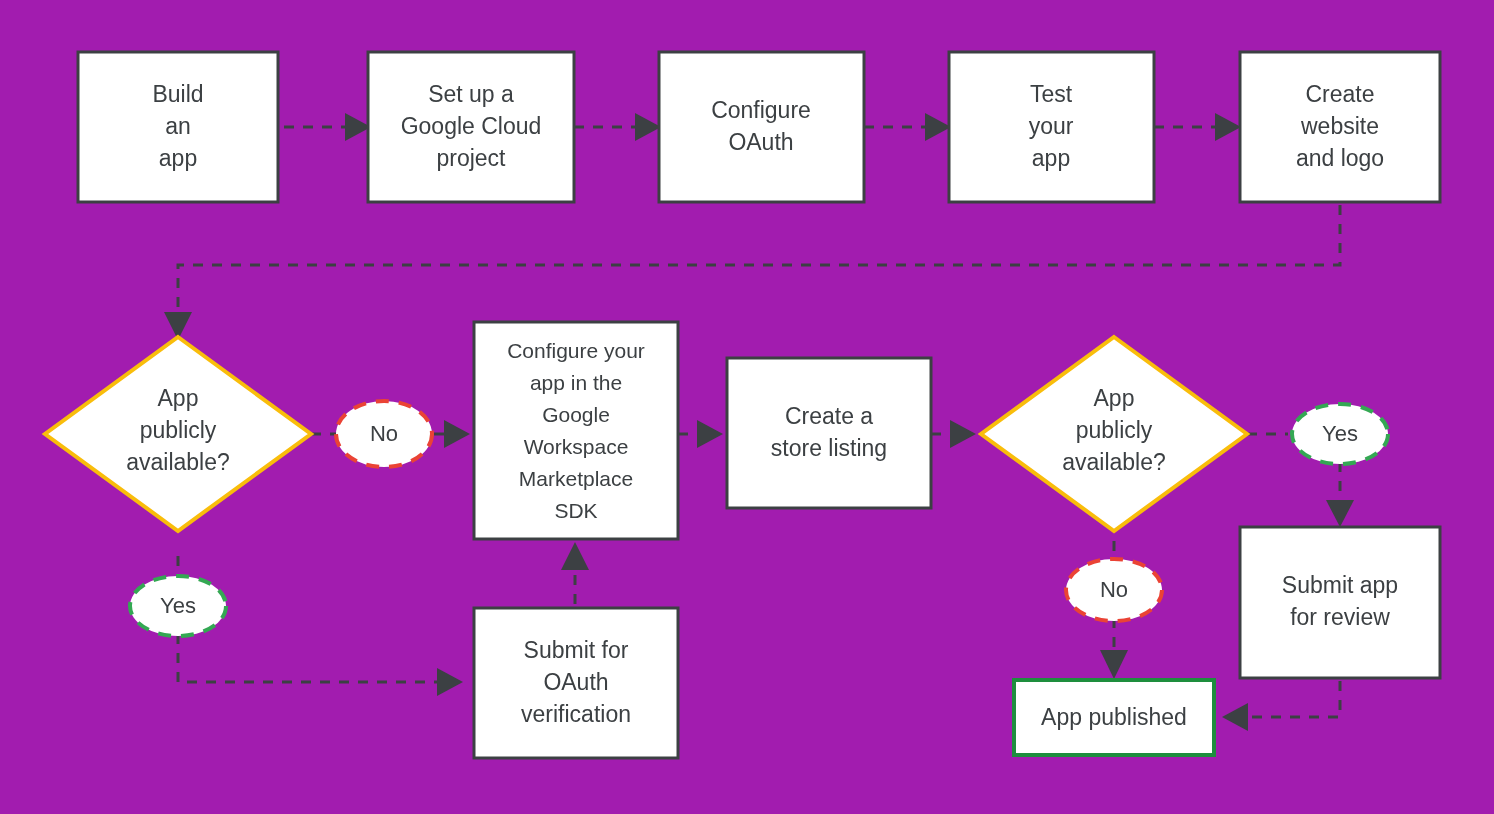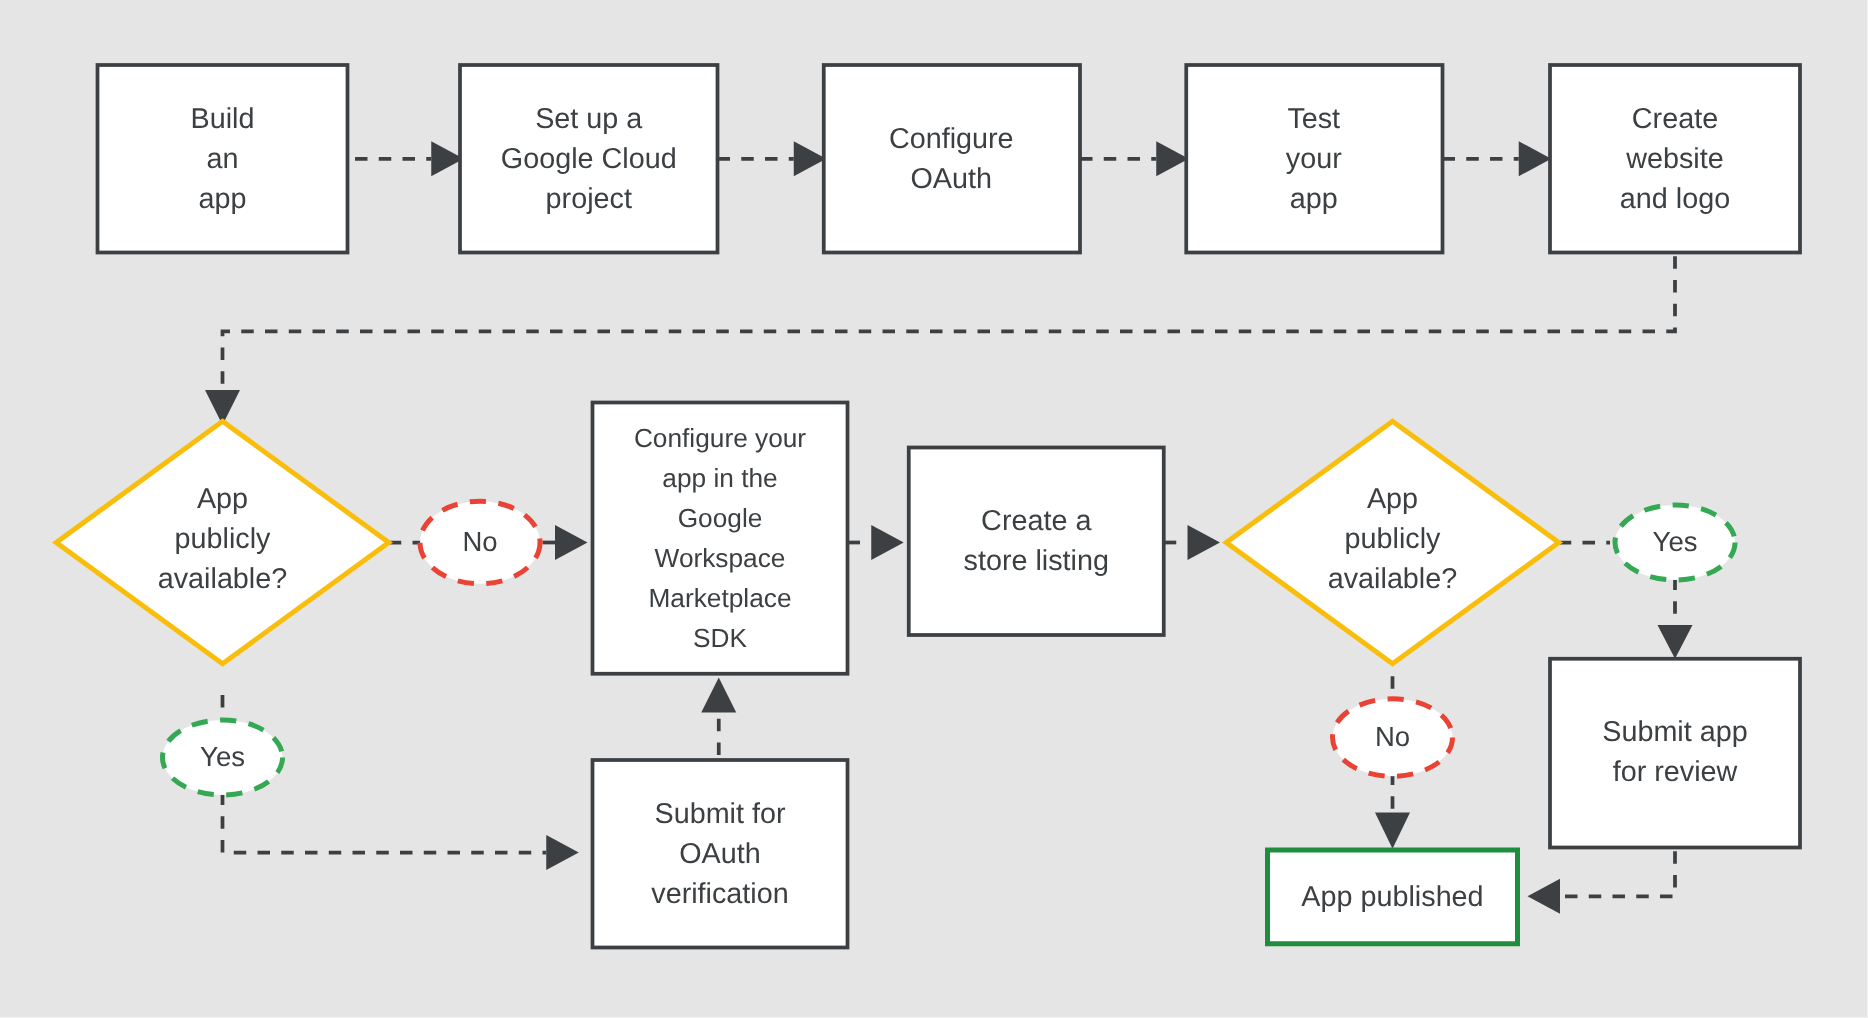--- a/index.html
+++ b/index.html
@@ -7,21 +7,21 @@
     padding: 0;
     background: #ffffff;
   }
   body {
     font-family: "Liberation Sans", "DejaVu Sans", sans-serif;
   }
   #canvas {
     position: relative;
     width: 1494px;
     height: 814px;
-    background: #e5e5e5;
+    background: #a21caf;
     overflow: hidden;
   }
   #flow-svg {
     position: absolute;
     left: 0;
     top: 0;
     width: 1494px;
     height: 814px;
   }
   .node-text {

